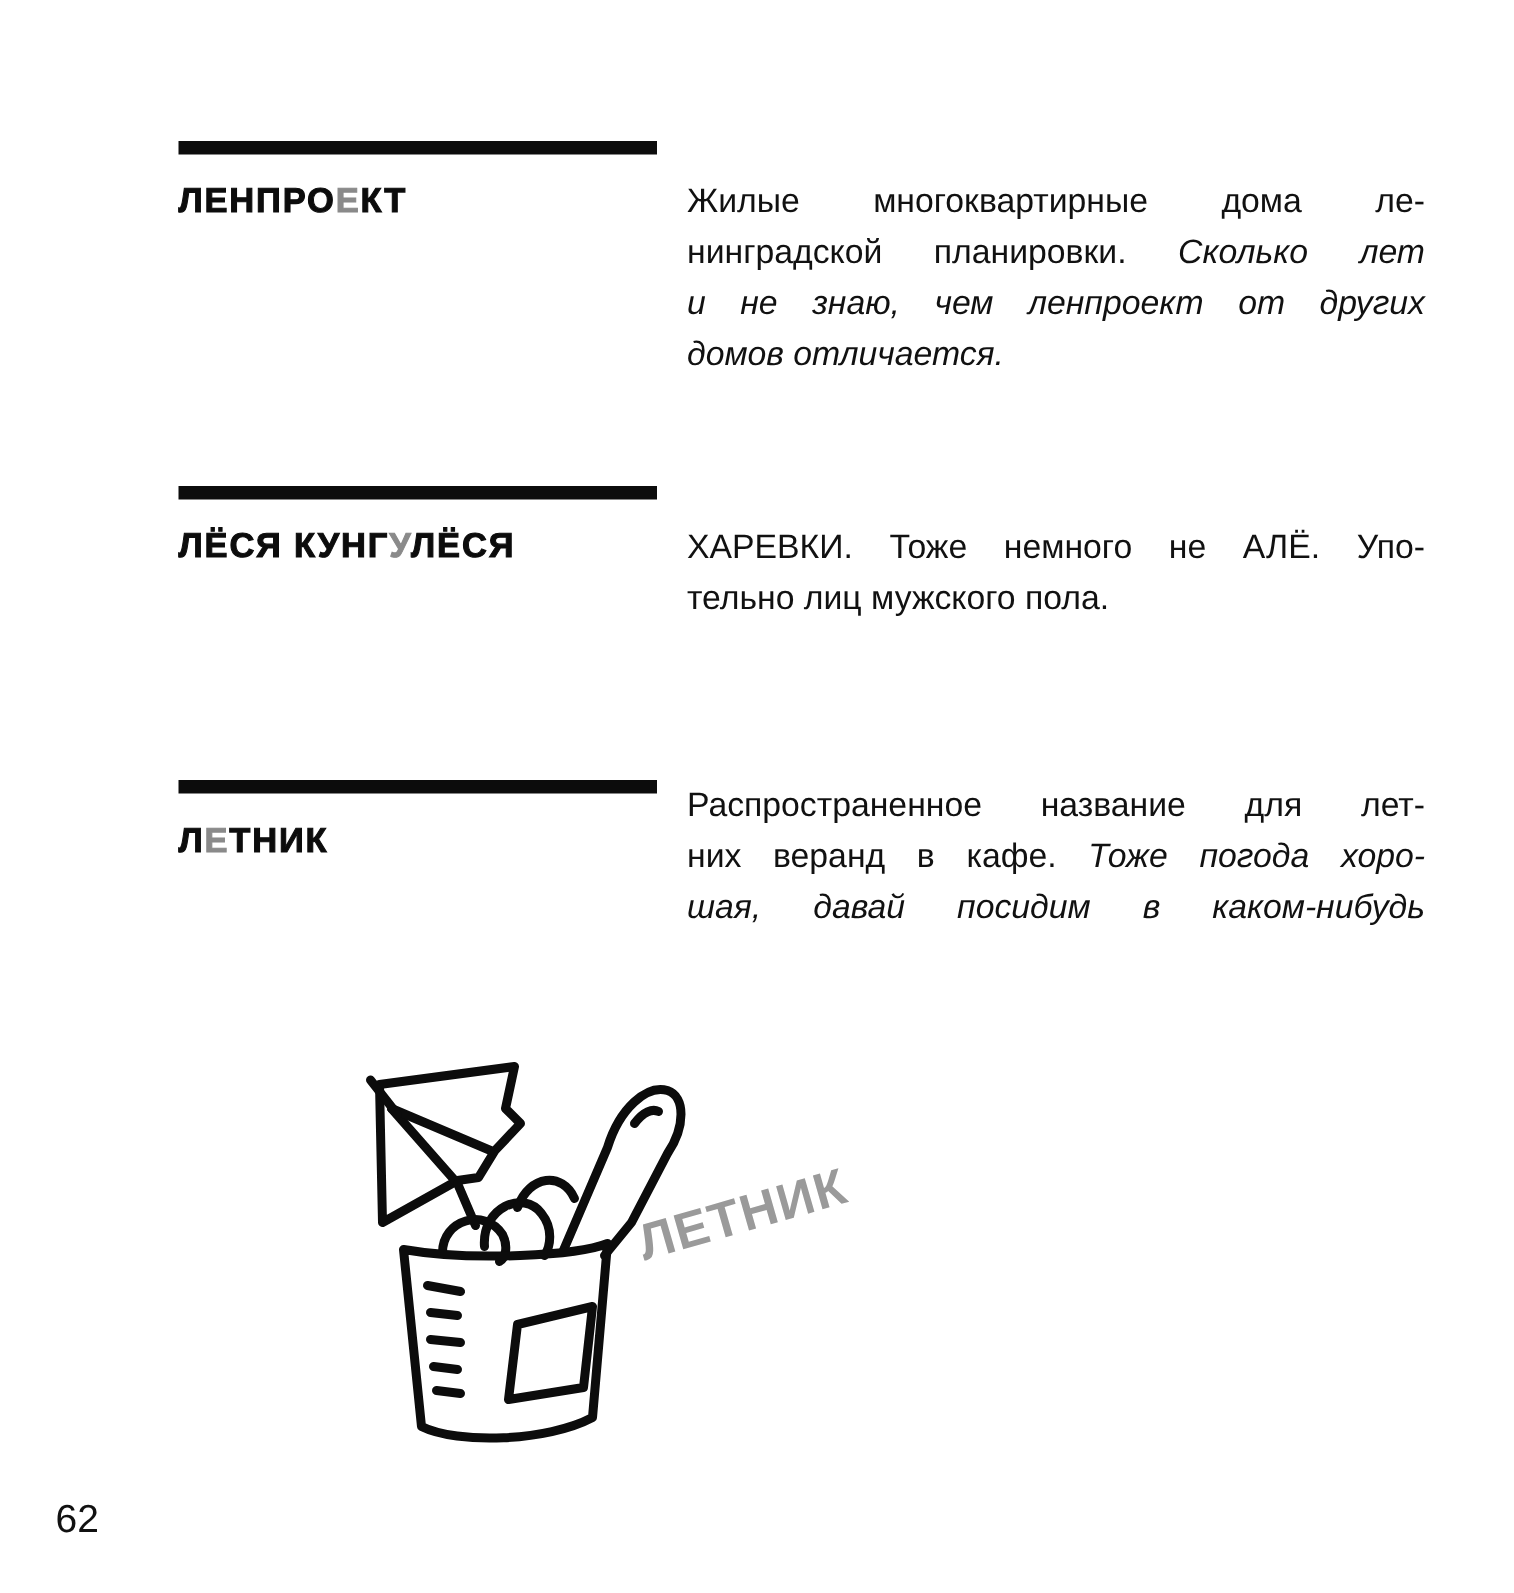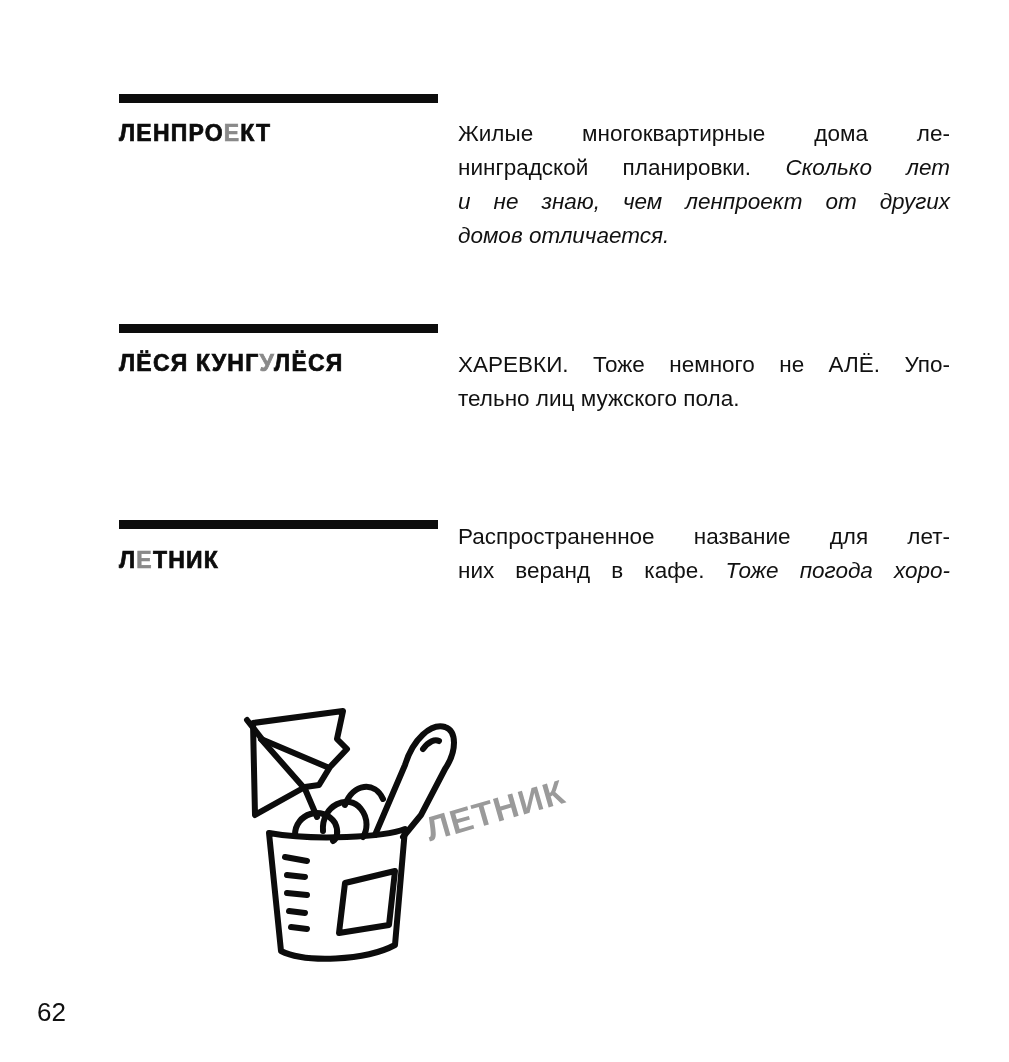--- a/index.html
+++ b/index.html
@@ -111,20 +111,21 @@
     <span class="line last"><span>тельно лиц мужского пола.</span><span class="ex"></span></span>
   </div>
 </div>
 
 <div class="entry" style="top:0;">
   <div class="rule" style="top:520px;"></div>
   <div class="term" style="top:547px;"><span>Л</span><span class="hl">Е</span><span>ТНИК</span></div>
   <div class="def" style="top:520px;">
     <span class="line"><span>Распространенное название для лет-</span><span class="ex"></span></span>
     <span class="line"><span>них веранд в кафе. </span><span class="ex">Тоже погода хоро-</span></span>
+    <span class="line"><span></span><span class="ex">шая, давай посидим в каком-нибудь</span></span>
   </div>
 </div>
 
 <div class="illustration">
   <svg width="400" height="270" viewBox="0 0 400 270" fill="none" stroke="#0c0c0c" stroke-width="6" stroke-linecap="round" stroke-linejoin="round">
 
     <path d="M18 18 L108 6 L102 34 L112 44 L95 62 L84 80 L70 82 L20 110 L18 18 Z"></path>
     <path d="M26 34 L70 84"></path>
     <path d="M26 34 L92 62"></path>
     <path d="M12 15 L30 38"></path>

